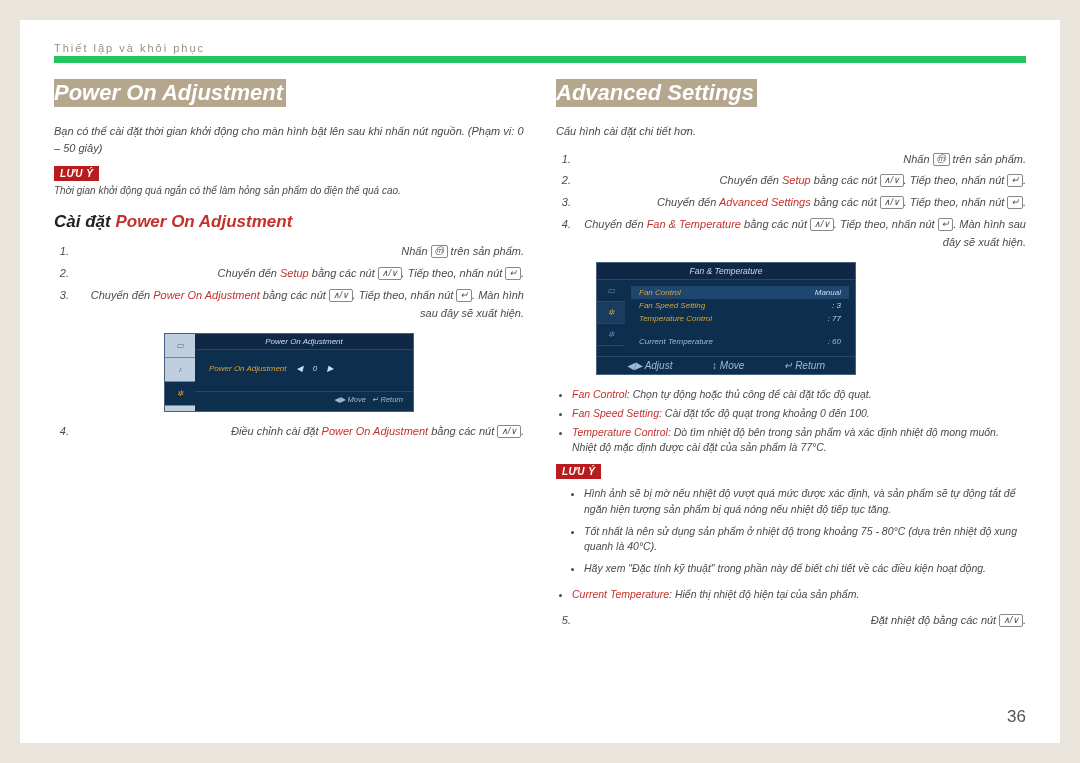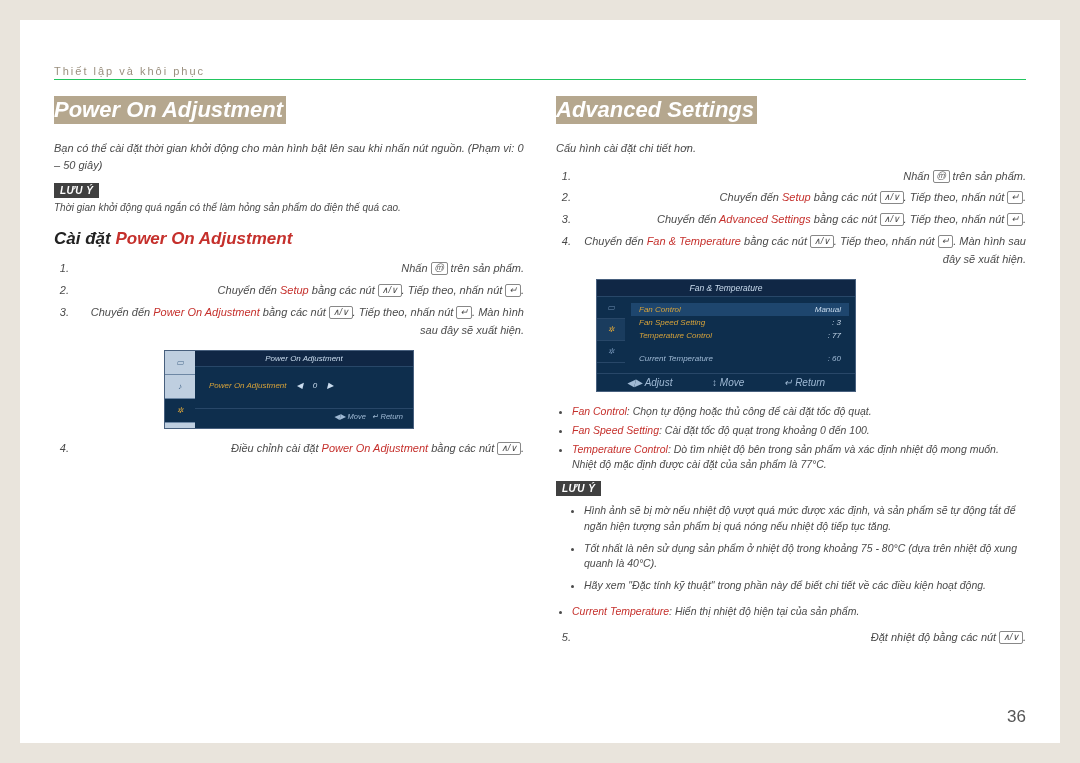--- a/index.html
+++ b/index.html
@@ -17,24 +17,23 @@
     width: 1040px;
     height: 723px;
     background: #ffffff;
     padding: 22px 34px 18px 34px;
     position: relative;
   }
   .top-row {
     display: flex;
     justify-content: space-between;
     align-items: flex-end;
-    border-bottom: 1px solid #22c55e;
+    border-bottom: 7px solid #22c55e;
     padding-bottom: 2px;
     margin-bottom: 16px;
-    margin-top: 23px;
   }
   .section-path {
     color: #9a8f7e;
     font-size: 11px;
     letter-spacing: 2px;
   }
   .columns {
     display: flex;
     gap: 32px;
   }
@@ -45,21 +44,21 @@
     color: #fff;
     font-weight: bold;
     font-size: 22px;
     margin: 0 0 12px 0;
     padding: 2px 3px 2px 0;
     line-height: 1.1;
   }
   .intro { font-size: 11px; line-height: 1.5; margin: 4px 0 10px 0; }
   .note-badge {
     display: inline-block;
-    background: #404040;
+    background: #b91c1c;
     color: #fff;
     font-weight: bold;
     font-size: 10px;
     padding: 2px 6px;
     margin-bottom: 3px;
     letter-spacing: 0.5px;
   }
   .note-text { font-size: 10px; line-height: 1.4; margin: 0 0 14px 0; }
   h2.subhead { font-size: 17px; font-weight: bold; margin: 8px 0 10px 0; }
   h2.subhead .black { color: #222; }

